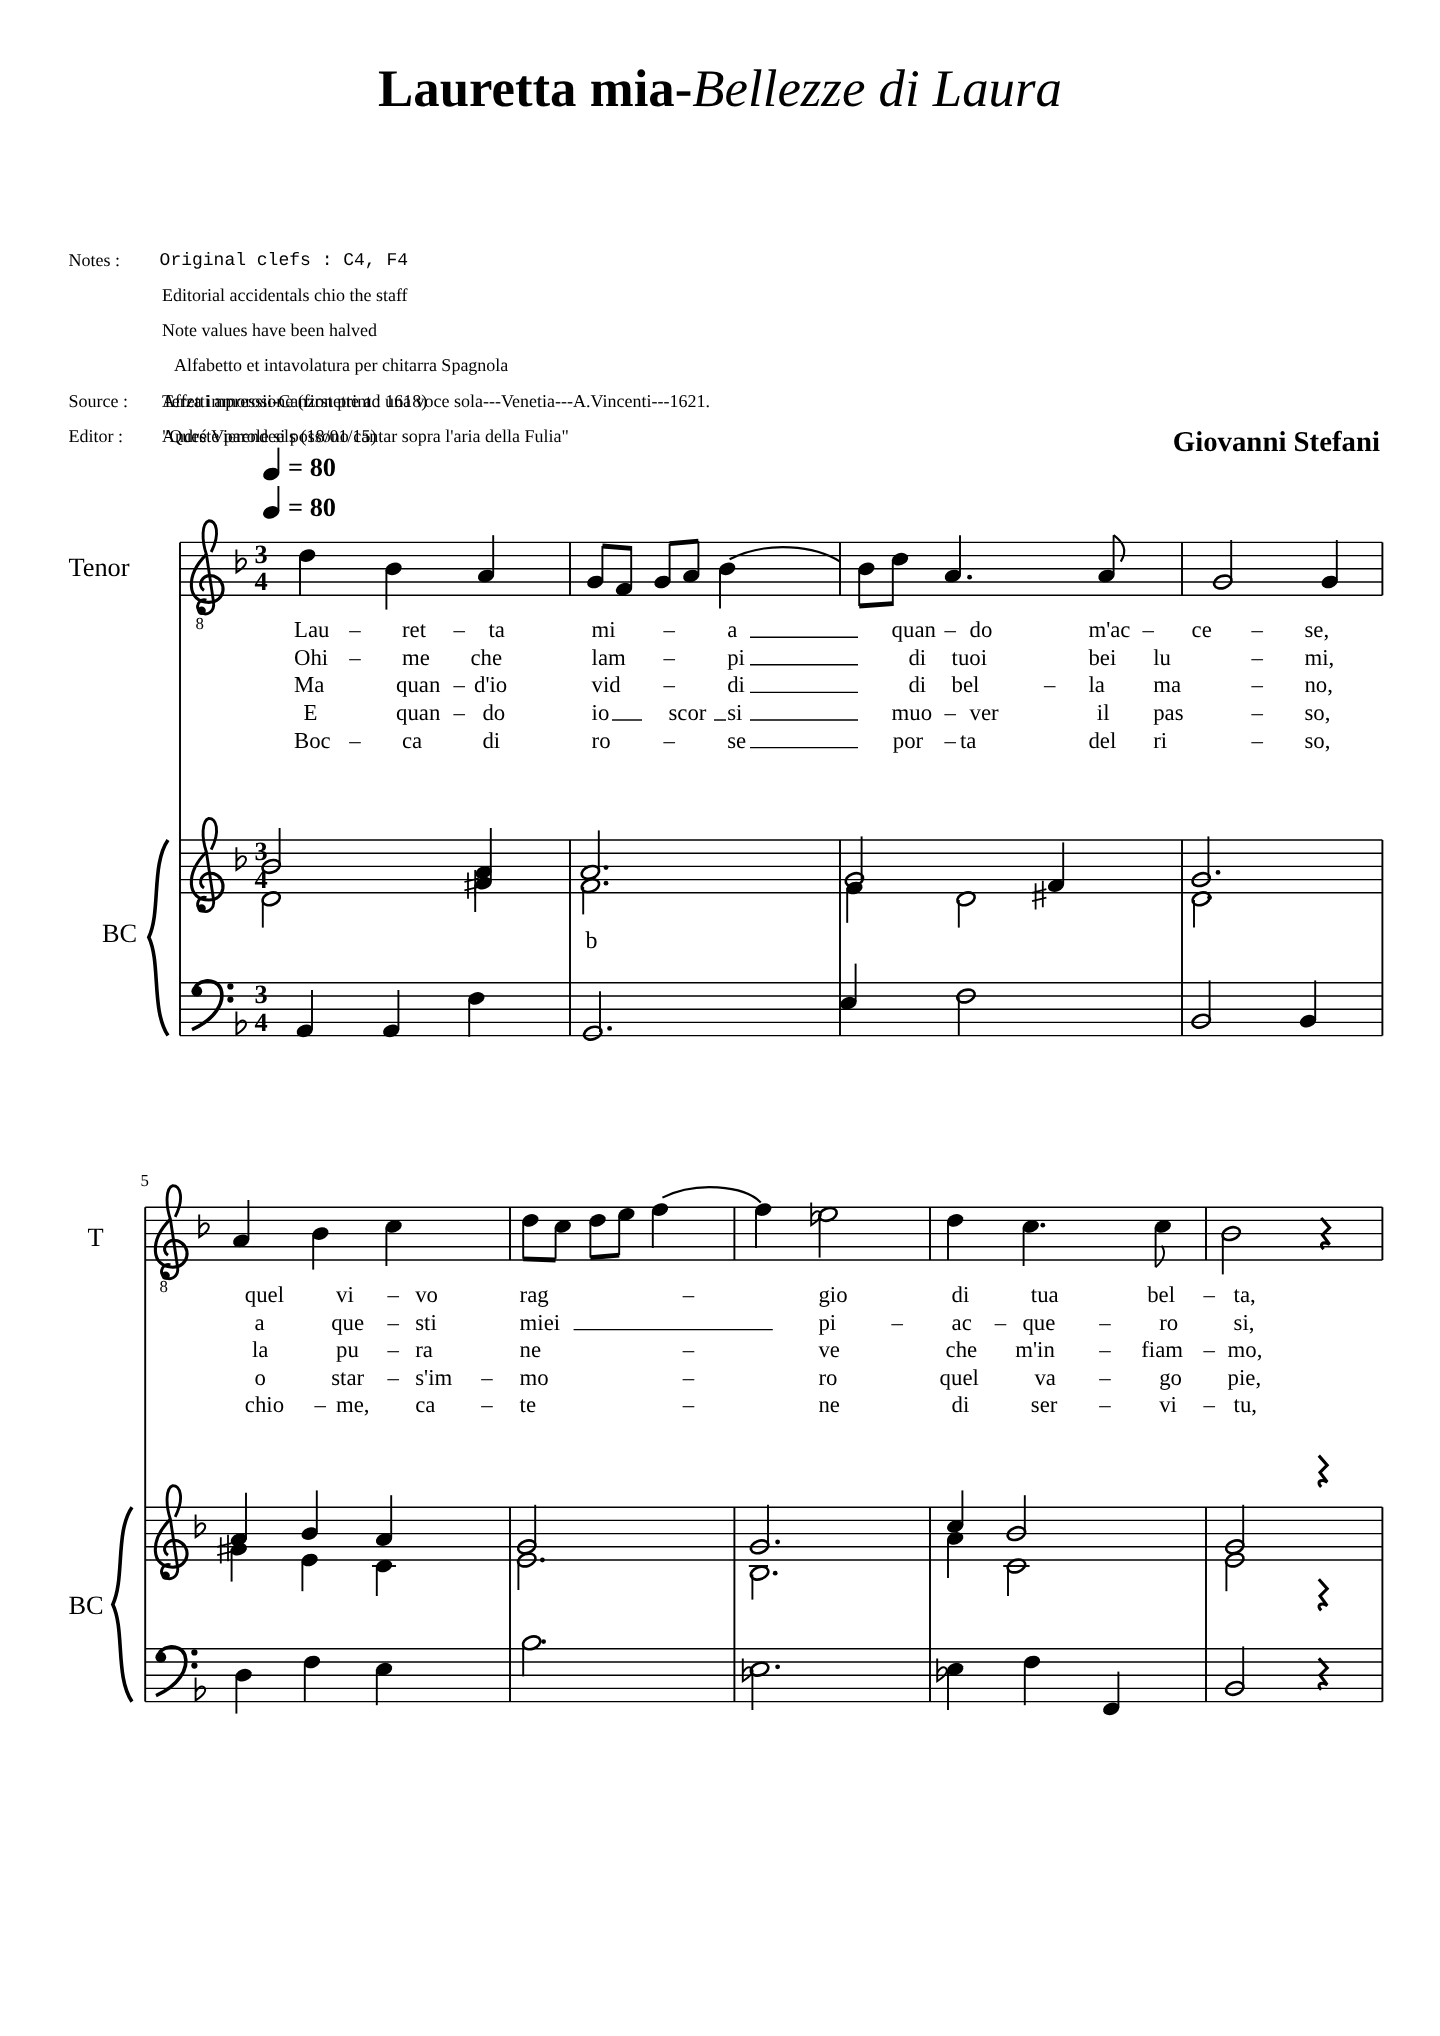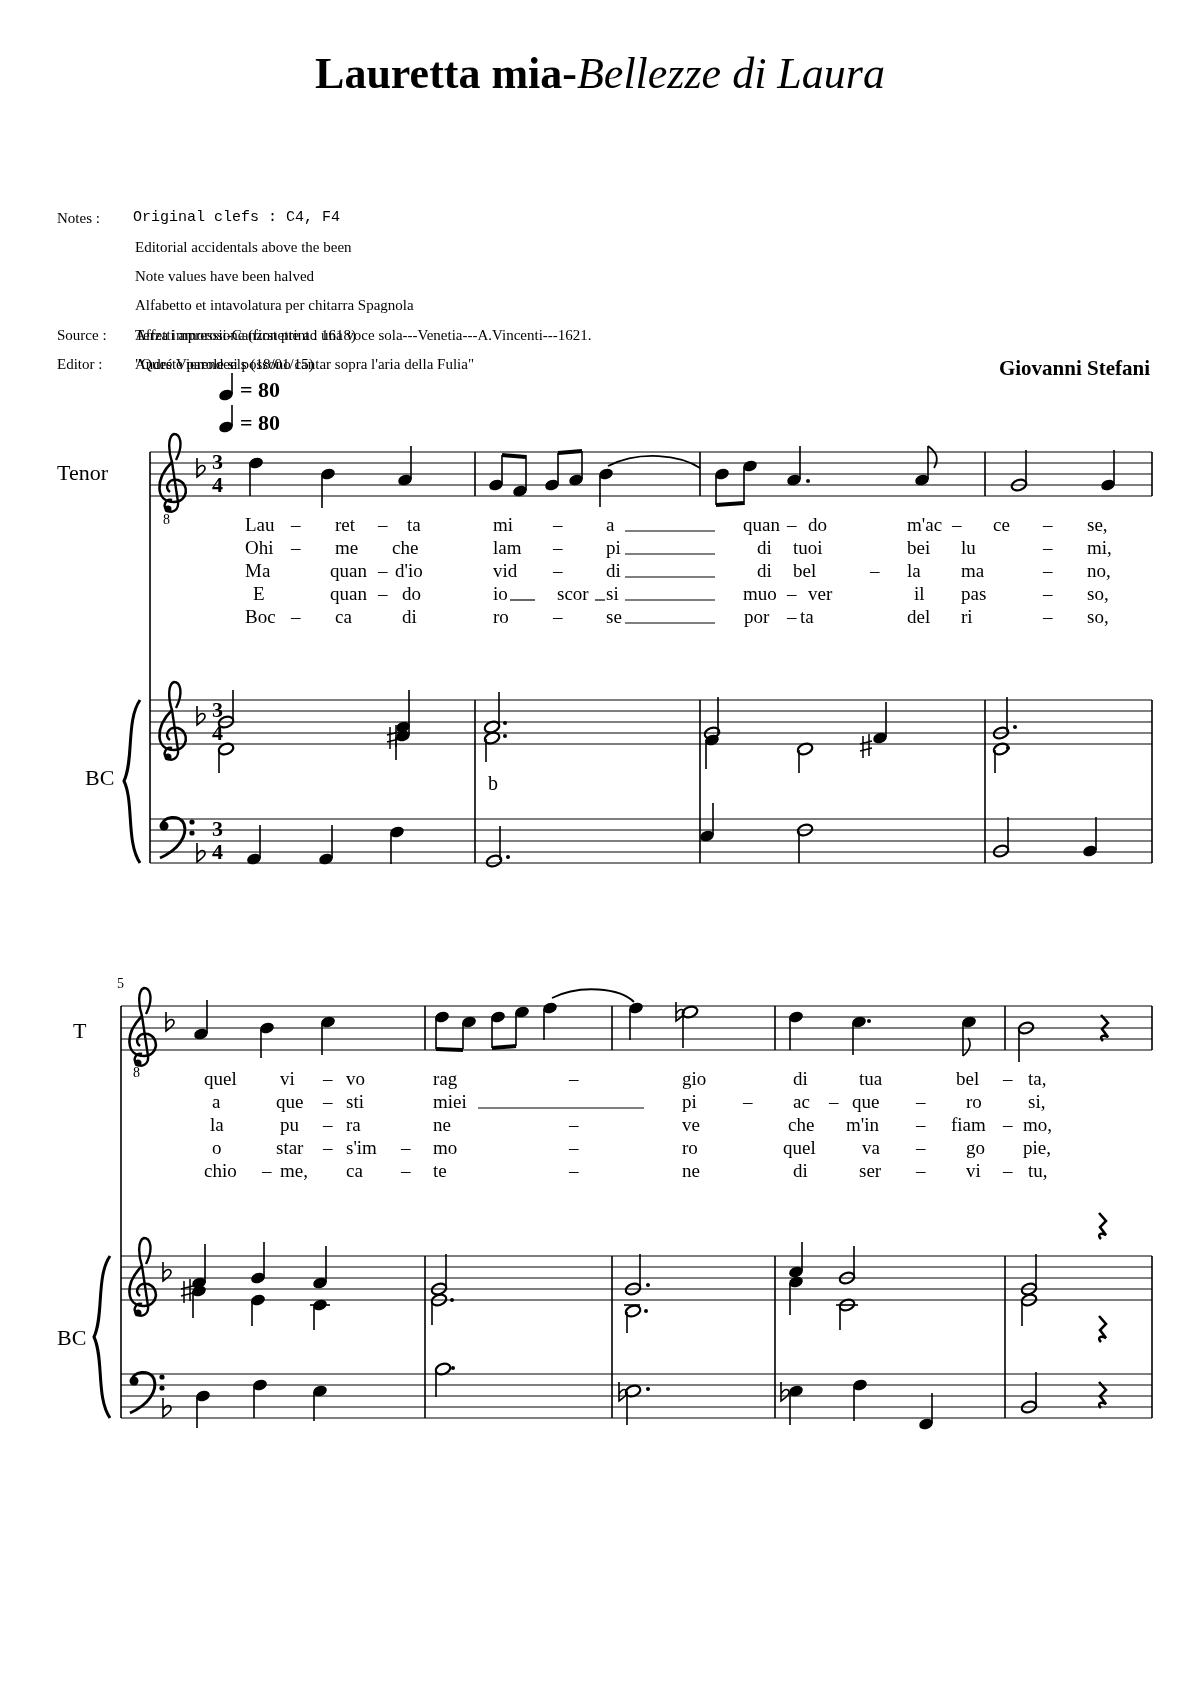--- a/index.html
+++ b/index.html
@@ -2,39 +2,39 @@
 <html><head>
 <meta charset="utf-8">
 <style>
   html, body { margin: 0; padding: 0; background: #ffffff; }
   body { width: 1200px; height: 1697px; position: relative; overflow: hidden; font-family: "Liberation Serif", "DejaVu Serif", serif; color: #000; }
   .title { position: absolute; top: 44px; left: 0; width: 1200px; text-align: center; font-size: 44px; line-height: 60px; }
   .title .main { font-weight: bold; }
   .title .sub { font-style: italic; }
   .hdr { position: absolute; font-size: 15px; line-height: 26px; white-space: nowrap; }
   .hdr-label { position: absolute; left: 57px; }
-  .composer { position: absolute; top: 356px; right: 50px; font-size: 21px; font-weight: bold; }
+  .composer { position: absolute; top: 356px; right: 50px; font-size: 24px; font-weight: bold; }
   svg.score { position: absolute; left: 0; top: 0; }
   .lyr { font-family: "Liberation Serif", serif; font-size: 19px; }
   .lbl { font-family: "Liberation Serif", serif; font-size: 22px; }
   .tempo { font-family: "Liberation Serif", serif; font-size: 22px; font-weight: bold; }
 </style>
 </head>
 <body>
 
 <div class="title">
   <span class="main">Lauretta mia-</span><span class="sub">Bellezze di Laura</span>
 </div>
 
 <div>
   <span class="hdr hdr-label" style="top:205px;">Notes :</span>
   <span class="hdr" style="top:205px;left:133px;font-family:Liberation Mono, monospace;">Original clefs : C4, F4</span>
-  <span class="hdr" style="top:234px;left:135px;">Editorial accidentals above the been</span>
+  <span class="hdr" style="top:234px;left:135px;">Editorial accidentals chio the staff</span>
   <span class="hdr" style="top:263px;left:135px;text-align:center;">Note values have been halved</span>
-  <span class="hdr" style="top:292px;left:135px;">Alfabetto et intavolatura per chitarra Spagnola</span>
+  <span class="hdr" style="top:292px;left:145px;">Alfabetto et intavolatura per chitarra Spagnola</span>
   <span class="hdr hdr-label" style="top:322px;">Source :</span>
   <span class="hdr" style="top:322px;left:135px;">Terza impressione (first print : 1618)</span>
   <span class="hdr" style="top:322px;left:135px;">Affetti amorosi-Canzonette ad una voce sola---Venetia---A.Vincenti---1621.</span>
   <span class="hdr hdr-label" style="top:351px;">Editor :</span>
   <span class="hdr" style="top:351px;left:135px;">André Vierendeels (18/01/15)</span>
   <span class="hdr" style="top:351px;left:135px;">"Queste parole si possono cantar sopra l'aria della Fulia"</span>
 </div>
 <div class="composer">Giovanni Stefani</div>
 
 <svg class="score" width="1200" height="1697" viewBox="0 0 1200 1697">

